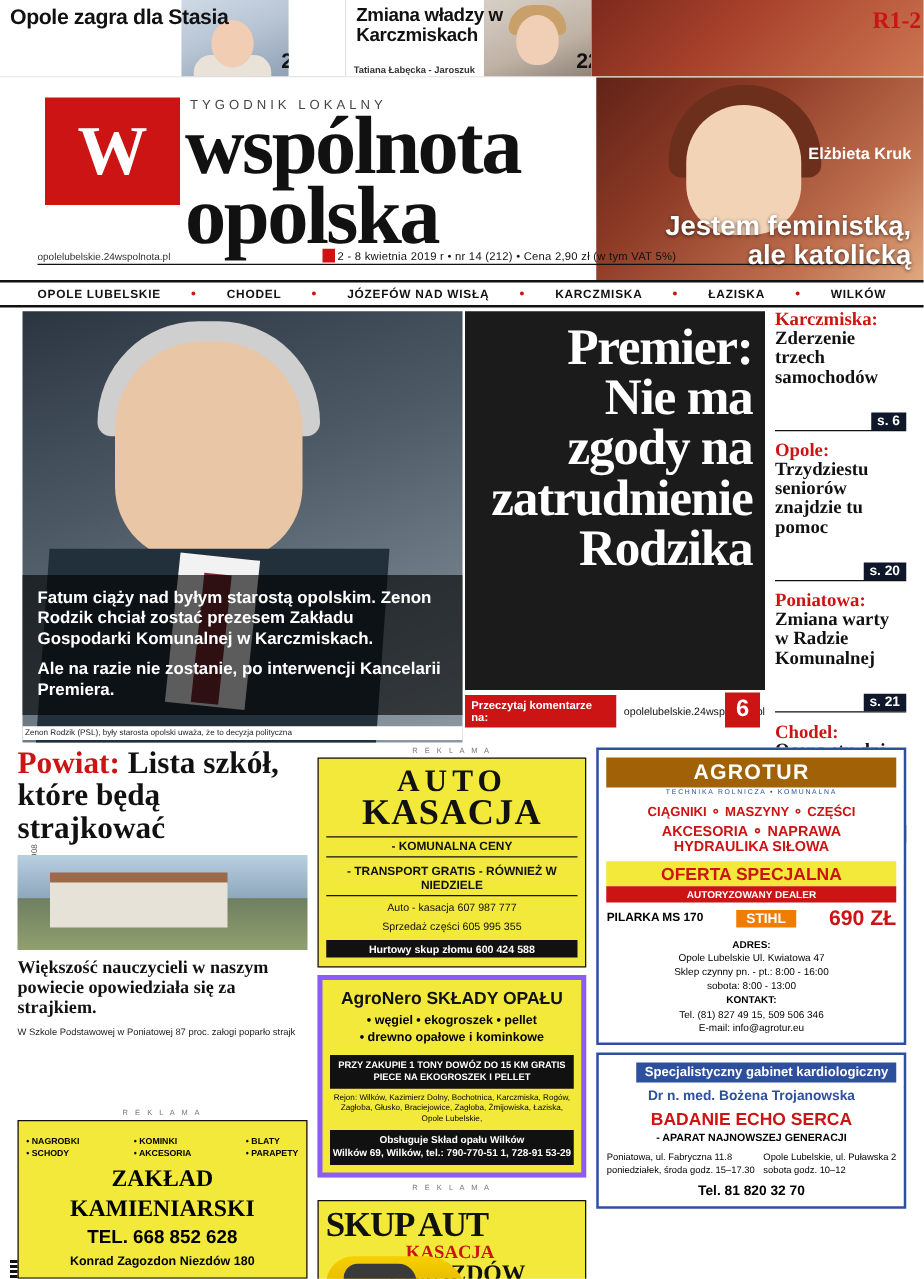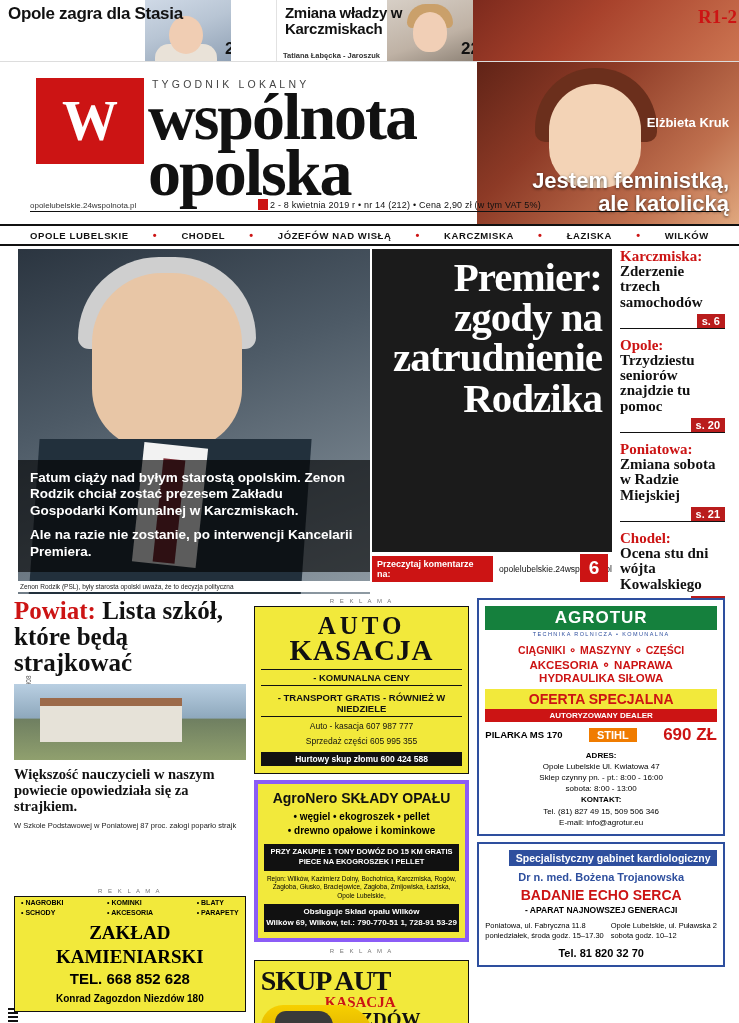--- a/index.html
+++ b/index.html
@@ -160,22 +160,22 @@
   .comment-url { font-size:8.5px; color:#111; margin-left:6px; }
   .comment-num {
     position:absolute; right:4px; top:2px; width:28px; height:28px; background:#cc1414; color:#fff;
     font-weight:bold; font-size:19px; display:flex; align-items:center; justify-content:center;
   }
   .right-rail { position:absolute; left:620px; top:0; width:105px; }
   .rail-item { margin-bottom:9px; position:relative; }
   .rail-item h4 { color:#cc1414; font-family:"Liberation Serif", serif; font-weight:bold; font-size:15px; line-height:1; }
   .rail-item p { font-family:"Liberation Serif", serif; font-weight:bold; font-size:15px; line-height:1.02; color:#111; }
   .rail-page {
-    display:inline-block; background:#b91c1c; color:#fff; font-size:11px; font-weight:bold;
-    padding:1px 5px; float:right; margin-top:4px;text-align:center;
+    display:inline-block; background:#0f172a; color:#fff; font-size:11px; font-weight:bold;
+    padding:1px 5px; float:right; margin-top:20px;text-align:center;
   }
   .rail-sep { height:1px; background:#111; margin:4px 0 4px 0; clear:both; }
 
   
   .lower { position:relative; width:739px; margin-top:4px; display:flex; padding:0 14px; gap:8px; }
   .col-left { width:232px; position:relative; }
   .col-mid { width:216px; position:relative; }
   .col-right { width:248px; position:relative; }
 
   .powiat-head {
@@ -240,34 +240,34 @@
   .ad-skup .car {
     position:absolute; left:6px; top:44px; width:112px; height:42px;
     background: linear-gradient(180deg,#f7d000 0%,#d9a800 100%);
     border-radius:22px 32px 8px 8px;
   }
   .ad-skup .car:after{content:""; position:absolute; left:14px; top:6px; width:58px; height:16px; background:#3a3a3a; border-radius:14px 18px 2px 2px;}
 
   .ad-agrotur {
     background:#fff; border:2px solid #2e4f9e; padding:6px; text-align:center;
   }
-  .ad-agrotur .brand { background:#15803d; color:#fff; font-weight:bold; font-size:17px; letter-spacing:1px; padding:2px 0; }
+  .ad-agrotur .brand { background:#a16207; color:#fff; font-weight:bold; font-size:17px; letter-spacing:1px; padding:2px 0; }
   .ad-agrotur .brandsub { font-size:5.5px; color:#2e4f9e; letter-spacing:1.4px; margin-top:1px; }
   .ad-agrotur .l1 { color:#cc1414; font-weight:bold; font-size:10.5px; margin-top:6px; line-height:1.4; }
   .ad-agrotur .l2 { color:#cc1414; font-weight:bold; font-size:11.5px; }
   .ad-agrotur .offer { background:#f2e93b; color:#cc1414; font-weight:bold; font-size:14px; margin-top:5px; padding:2px 0; }
   .ad-agrotur .dealer { background:#cc1414; color:#fff; font-size:8px; font-weight:bold; padding:2px 0; }
   .ad-agrotur .stihl { background:#f07c00; color:#fff; font-weight:bold; font-size:11px; padding:1px 8px; display:inline-block; }
   .ad-agrotur .priceline { display:flex; align-items:center; justify-content:space-between; margin-top:3px; }
   .ad-agrotur .price { color:#cc1414; font-weight:bold; font-size:17px; }
   .ad-agrotur .addr { font-size:8px; margin-top:5px; line-height:1.4; text-align:center; }
   .ad-agrotur .addr b { font-weight:bold;margin-top:14px; }
 
   .ad-kamien {
-    background:#f2e93b; border:1px solid #111; padding:1px 6px 7px 6px; text-align:center; position:relative;
+    background:#f2e93b; border:1px solid #111; padding:12px 6px 7px 6px; text-align:center; position:relative;
   }
   .ad-kamien .bullets { display:flex; justify-content:space-between; font-size:7px; font-weight:bold; text-align:left; }
   .ad-kamien .bullets div { line-height:1.5; }
   .ad-kamien h3 { font-family:"Liberation Serif", serif; font-weight:bold; font-size:19px; line-height:1.05; margin-top:4px; }
   .ad-kamien .tel { font-weight:bold; font-size:15px; margin-top:3px; }
   .ad-kamien .addr { font-weight:bold; font-size:10px; margin-top:6px; }
 
   .ad-kardio { border:2px solid #2e4f9e; background:#fff; padding:6px; text-align:center; }
   .ad-kardio .hdr { background:#2e4f9e; color:#fff; font-weight:bold; font-size:10.5px; padding:2px 0;margin-left:24px; }
   .ad-kardio .doc { color:#2e4f9e; font-weight:bold; font-size:11px; margin-top:5px; }
@@ -349,20 +349,21 @@
         <div class="tie"></div>
     </div>
     <div class="hero-caption-box">
       <p>Fatum ciąży nad byłym starostą opolskim. Zenon Rodzik chciał zostać prezesem Zakładu Gospodarki Komunalnej w Karczmiskach.</p>
       <p>Ale na razie nie zostanie, po interwencji Kancelarii Premiera.</p>
     </div>
     <div class="photo-credit">Zenon Rodzik (PSL), były starosta opolski uważa, że to decyzja polityczna</div>
 
     <div class="hero-headline">
       <div class="hl">Premier:</div>
+      <div class="hl">Nie ma</div>
       <div class="hl">zgody na</div>
       <div class="hl">zatrudnienie</div>
       <div class="hl">Rodzika</div>
     </div>
     <div class="comment-bar">
       <span class="comment-left">Przeczytaj komentarze na:</span>
       <span class="comment-url">opolelubelskie.24wspolnota.pl</span>
       <span class="comment-num">6</span>
     </div>
 
@@ -374,21 +375,21 @@
         <div class="rail-sep"></div>
       </div>
       <div class="rail-item">
         <h4>Opole:</h4>
         <p>Trzydziestu seniorów znajdzie tu pomoc</p>
         <span class="rail-page">s. 20</span>
         <div class="rail-sep"></div>
       </div>
       <div class="rail-item">
         <h4>Poniatowa:</h4>
-        <p>Zmiana sobota w Radzie Miejskiej</p>
+        <p>Zmiana warty w Radzie Komunalnej</p>
         <span class="rail-page">s. 21</span>
         <div class="rail-sep"></div>
       </div>
       <div class="rail-item">
         <h4>Chodel:</h4>
         <p>Ocena stu dni wójta Kowalskiego</p>
         <span class="rail-page">s. 23</span>
       </div>
     </div>
   </div>

